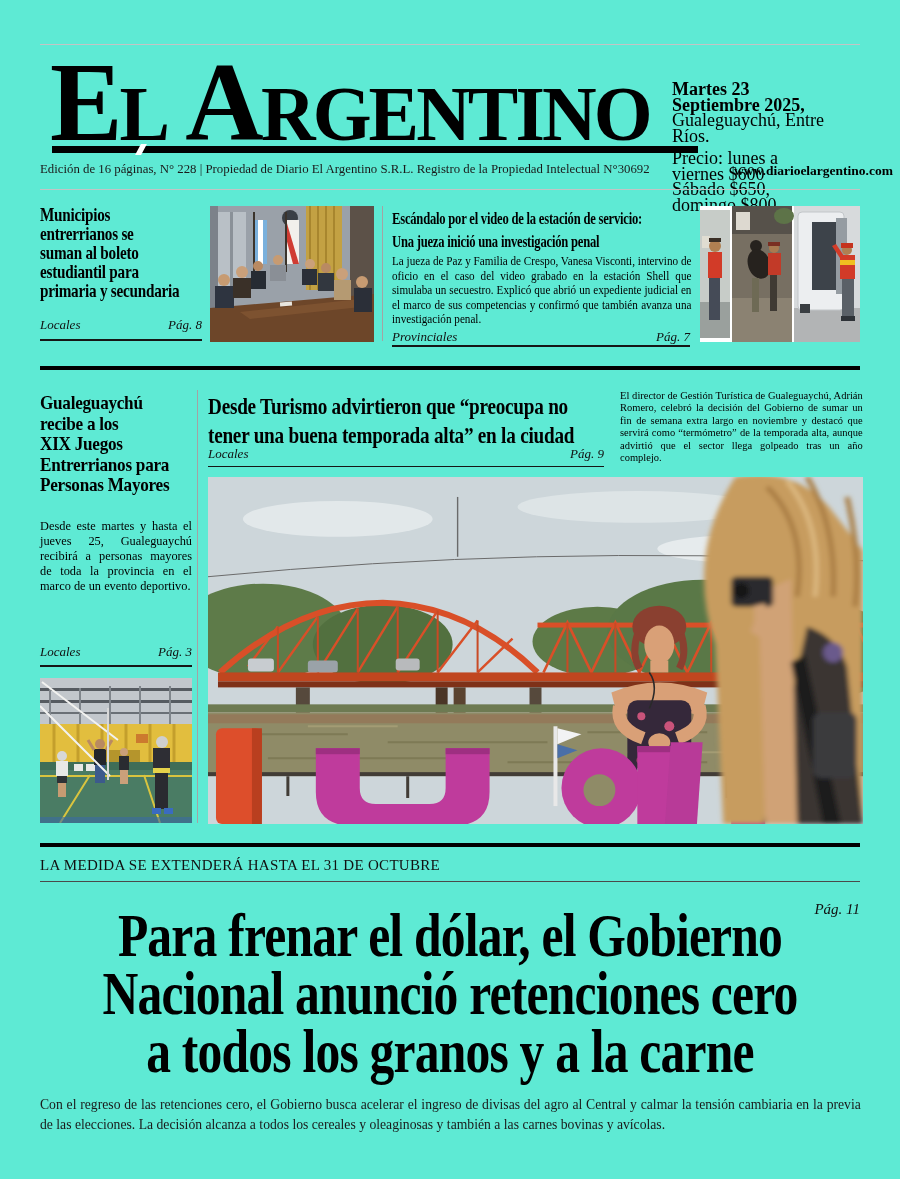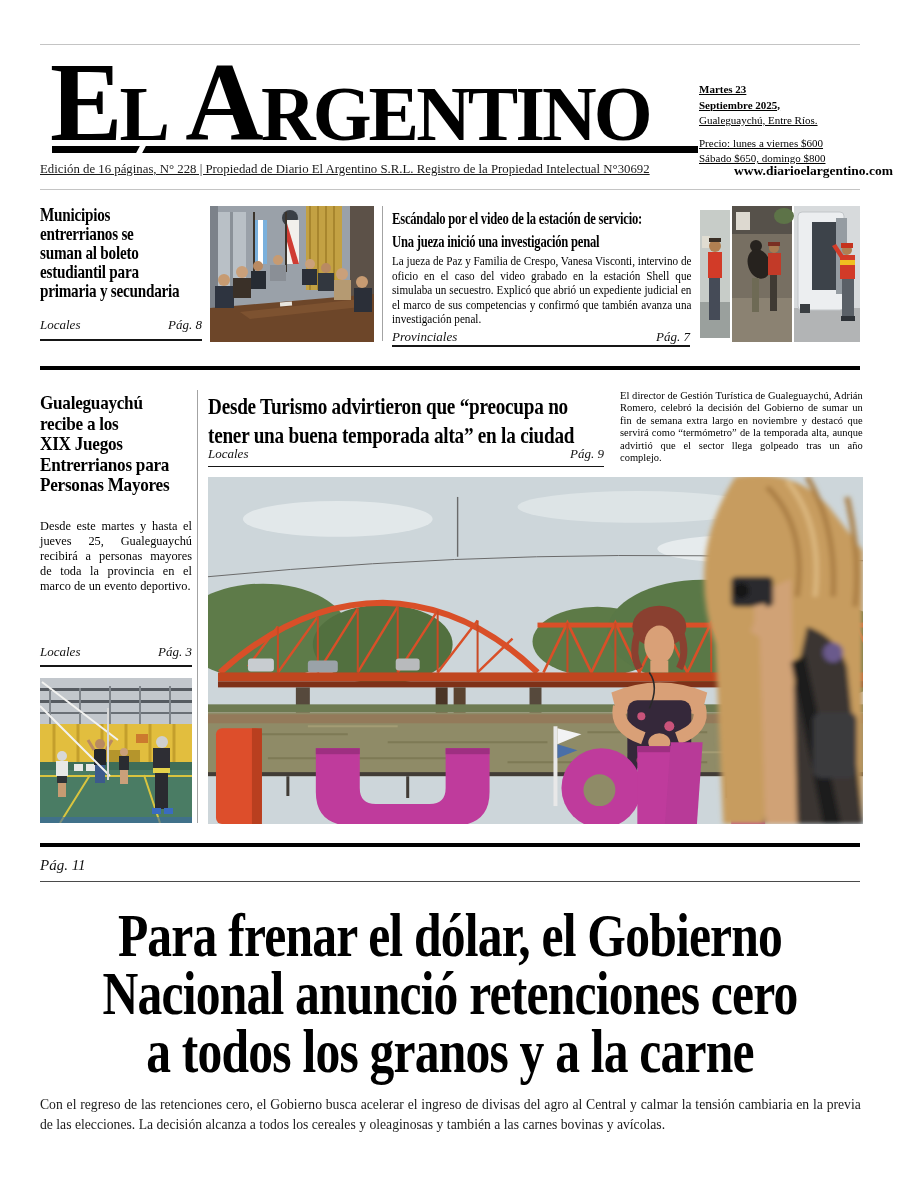--- a/index.html
+++ b/index.html
@@ -1,45 +1,45 @@
 <!DOCTYPE html>
 <html><head>
 <meta charset="utf-8">
 <style>
   html,body{margin:0;padding:0;background:#e9e9e9;}
-  .page{position:relative;width:900px;height:1179px;background:#ffffff;margin:0 auto;
+  .page{position:relative;width:900px;height:1179px;background:#5eead4;margin:0 auto;
         font-family:"Liberation Serif","DejaVu Serif",serif;color:#000;overflow:hidden;}
   .abs{position:absolute;}
   .b{font-weight:bold;}
   .lines{white-space:pre-line;}
   .hair{background:#c4c4c4;height:1px;}
   .thick{background:#000;height:4px;}
   .vline{background:#a3a3a3;width:1px;}
   .secrule{background:#161616;height:1.5px;}
   .headline{font-weight:bold;letter-spacing:-0.3px;transform-origin:0 0;margin:0;}
   .foot{display:flex;justify-content:space-between;font-style:italic;font-size:13px;color:#111;}
   .just{text-align:justify;transform-origin:0 0;line-height:1.2;}
   
   .logo{left:50px;top:46px;font-size:112px;line-height:1;font-weight:bold;
         font-variant:small-caps;letter-spacing:-3px;transform:scaleX(.97);transform-origin:0 0;}
   .logo-underline{left:52px;top:146px;width:646px;height:7px;background:#000;}
   .logo-gap{position:absolute;left:86px;top:-2px;width:6px;height:11px;background:#fff;transform:skewX(-28deg);}
-  .dateblock{left:699px;top:82px;width:158px;font-size:11px;line-height:15.5px;text-decoration:underline;}
+  .dateblock{left:672px;top:82px;width:158px;font-size:18px;line-height:15.5px;}
   .sp{height:7px;}
   .website{left:734px;top:163px;font-size:13.5px;font-weight:bold;cursor:pointer;}
-  .edition{left:40px;top:162px;width:630px;font-size:12.8px;color:#1a1a1a;text-decoration:underline;}
+  .edition{left:40px;top:162px;width:630px;font-size:12.8px;color:#1a1a1a;}
   
   .tl-h{left:40px;top:205px;width:215px;font-size:19px;line-height:19px;transform:scaleX(.8);}
   .tr-h{left:392px;top:207px;width:450px;font-size:17.5px;line-height:23px;transform:scaleX(.72);}
   .ml-h{left:40px;top:393px;width:195px;font-size:19.5px;line-height:20.6px;transform:scaleX(.88);}
   .mc-h{left:208px;top:392px;width:530px;font-size:24px;line-height:29px;transform:scaleX(.8);}
   .main-h{left:-100px;top:906px;width:1100px;text-align:center;font-size:62px;line-height:58px;
           font-weight:bold;letter-spacing:-1px;transform:scaleX(.8);transform-origin:center top;margin:0;}
   .kicker{left:40px;top:857px;width:820px;display:flex;justify-content:space-between;font-size:15px;letter-spacing:.3px;color:#111;}
-  .kicker .pg{font-style:italic;letter-spacing:0;}
+  .kicker .pg{font-style:italic;letter-spacing:0;margin-top:44px;}
   .deck{left:40px;top:1094px;width:912px;font-size:15.2px;line-height:20px;color:#1a1a1a;transform:scaleX(.9);}
   svg{display:block;}
 </style>
 </head>
 <body>
 
 <div class="page">
 
   <div class="abs hair" style="left:40px;top:44px;width:820px;"></div>
 
@@ -306,20 +306,21 @@
       <path d="M552 128q4 18 -4 30" stroke="#d0a276" stroke-width="12" fill="none"></path>
       <path d="M598 178l36 170h-18l-32 -162z" fill="#1c1c1e"></path>
       <rect x="606" y="236" width="44" height="66" rx="8" fill="#3a3a3e"></rect>
       <circle cx="626" cy="176" r="10" fill="#6a5a8c"></circle>
     </g>
   </svg>
 
   <div class="abs thick" style="left:40px;top:843px;width:820px;"></div>
 
   <div class="abs kicker">
+    <span>LA MEDIDA SE EXTENDERÁ HASTA EL 31 DE OCTUBRE</span>
     <span class="pg">Pág. 11</span>
   </div>
   <div class="abs" style="left:40px;top:881px;width:820px;height:1px;background:#4a4a4a;"></div>
 
   <h1 class="abs lines main-h">Para frenar el dólar, el Gobierno
 Nacional anunció retenciones cero
 a todos los granos y a la carne</h1>
 
   <div class="abs just deck">Con el regreso de las retenciones cero, el Gobierno busca acelerar el ingreso de divisas del agro al Central y calmar la tensión cambiaria en la previa de las elecciones. La decisión alcanza a todos los cereales y oleaginosas y también a las carnes bovinas y avícolas.</div>
 

